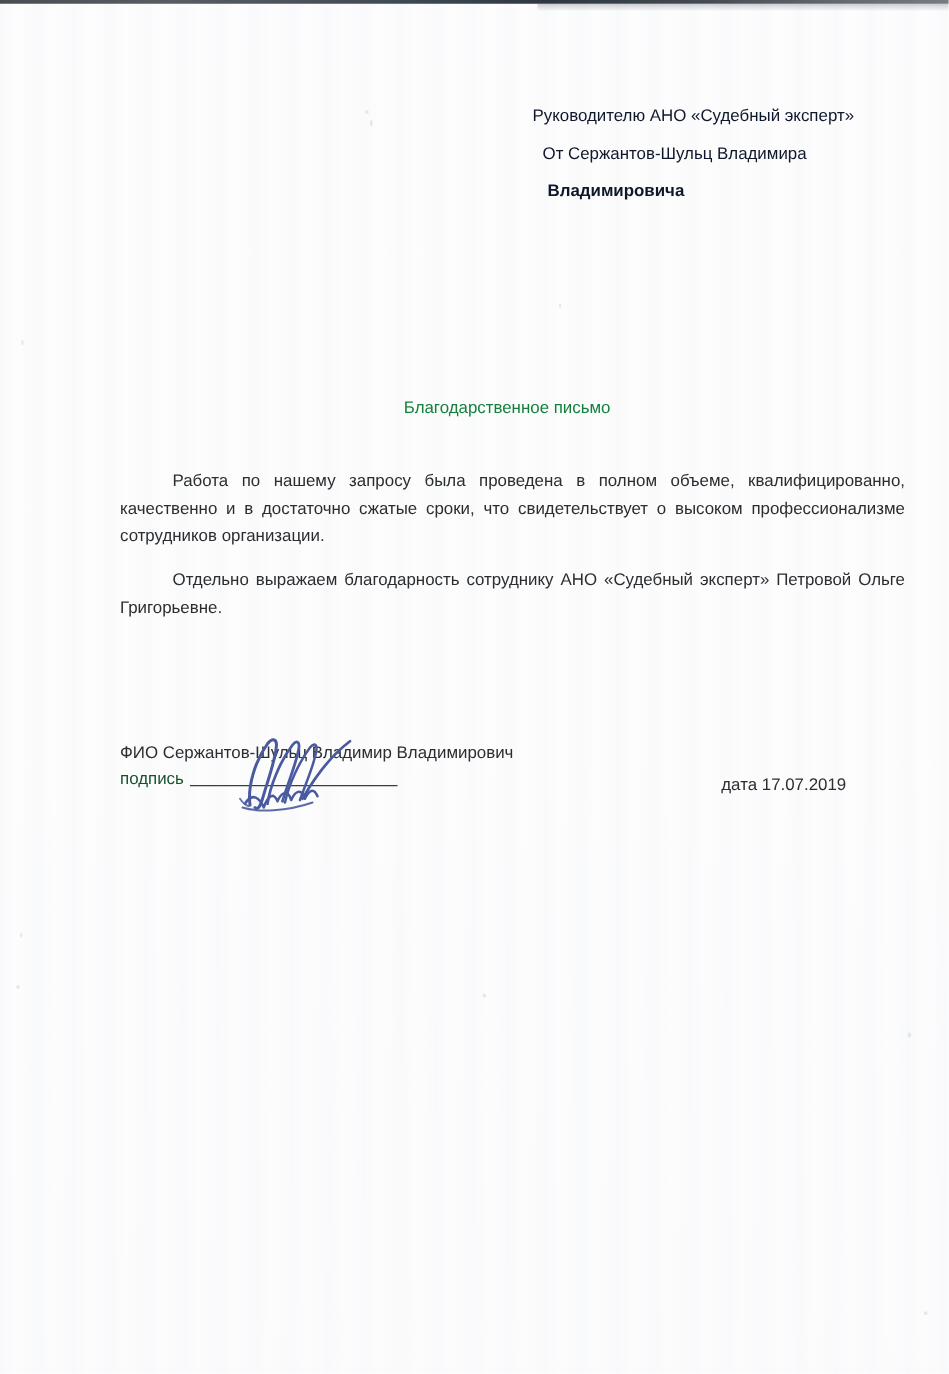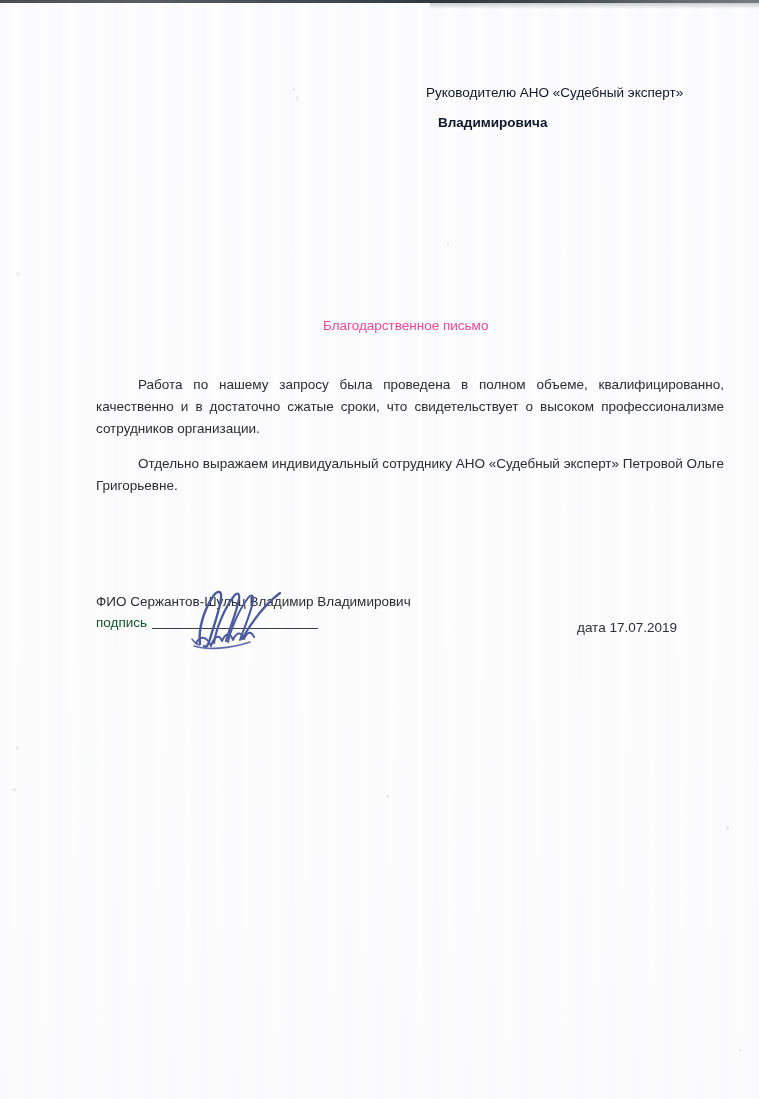--- a/index.html
+++ b/index.html
@@ -83,21 +83,21 @@
   .addressee .line.l2 { padding-left: 8px; }
   .addressee .line.l3 { padding-left: 12px; font-weight: bold; }
 
   .doc-title {
     position: absolute;
     left: 323px;
     top: 316px;
     font-size: 13.5px;
     line-height: 20px;
     white-space: nowrap;
-    color: #ec4899;
+    color: #15803d;
     text-align: center;
   }
 
   .body-block {
     position: absolute;
     left: 96px;
     top: 374px;
     width: 628px;
   }
   .para {
@@ -187,28 +187,29 @@
 <div class="speck" style="left:13px;top:788px;width:3px;height:3px;"></div>
 <div class="speck" style="left:386px;top:795px;width:3px;height:3px;"></div>
 <div class="speck" style="left:726px;top:826px;width:3px;height:4px;"></div>
 <div class="speck" style="left:739px;top:1049px;width:3px;height:3px;"></div>
 <div class="speck" style="left:447px;top:243px;width:2px;height:3px;"></div>
 
 <div class="content">
 
   <div class="addressee">
     <div class="line l1">Руководителю АНО «Судебный эксперт»</div>
+    <div class="line l2">От Сержантов-Шульц Владимира</div>
     <div class="line l3">Владимировича</div>
   </div>
 
   <div class="doc-title">Благодарственное письмо</div>
 
   <div class="body-block">
     <p class="para">Работа по нашему запросу была проведена в полном объеме, квалифицированно, качественно и в достаточно сжатые сроки, что свидетельствует о высоком профессионализме сотрудников организации.</p>
-    <p class="para">Отдельно выражаем индивидуальный сотруднику АНО «Судебный эксперт» Петровой Ольге Григорьевне.</p>
+    <p class="para">Отдельно выражаем благодарность сотруднику АНО «Судебный эксперт» Петровой Ольге Григорьевне.</p>
   </div>
 
   <div class="sign-block">
     <div class="sign-name">ФИО Сержантов-Шульц Владимир Владимирович</div>
 
     <div class="sign-row">
       <span class="sign-word">подпись</span>
       <span class="sign-line"></span>
       <span class="sign-dot"></span>
 

